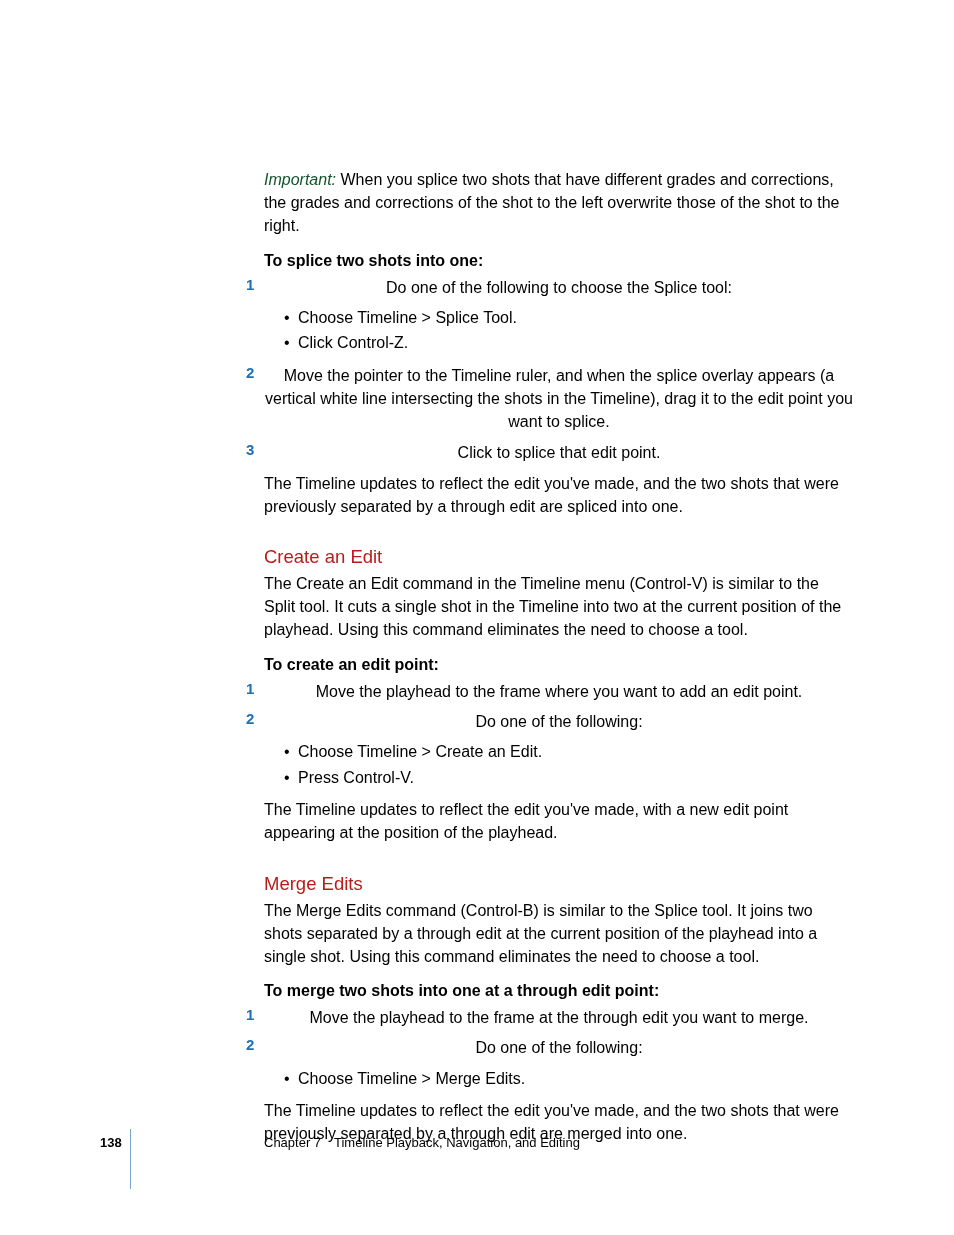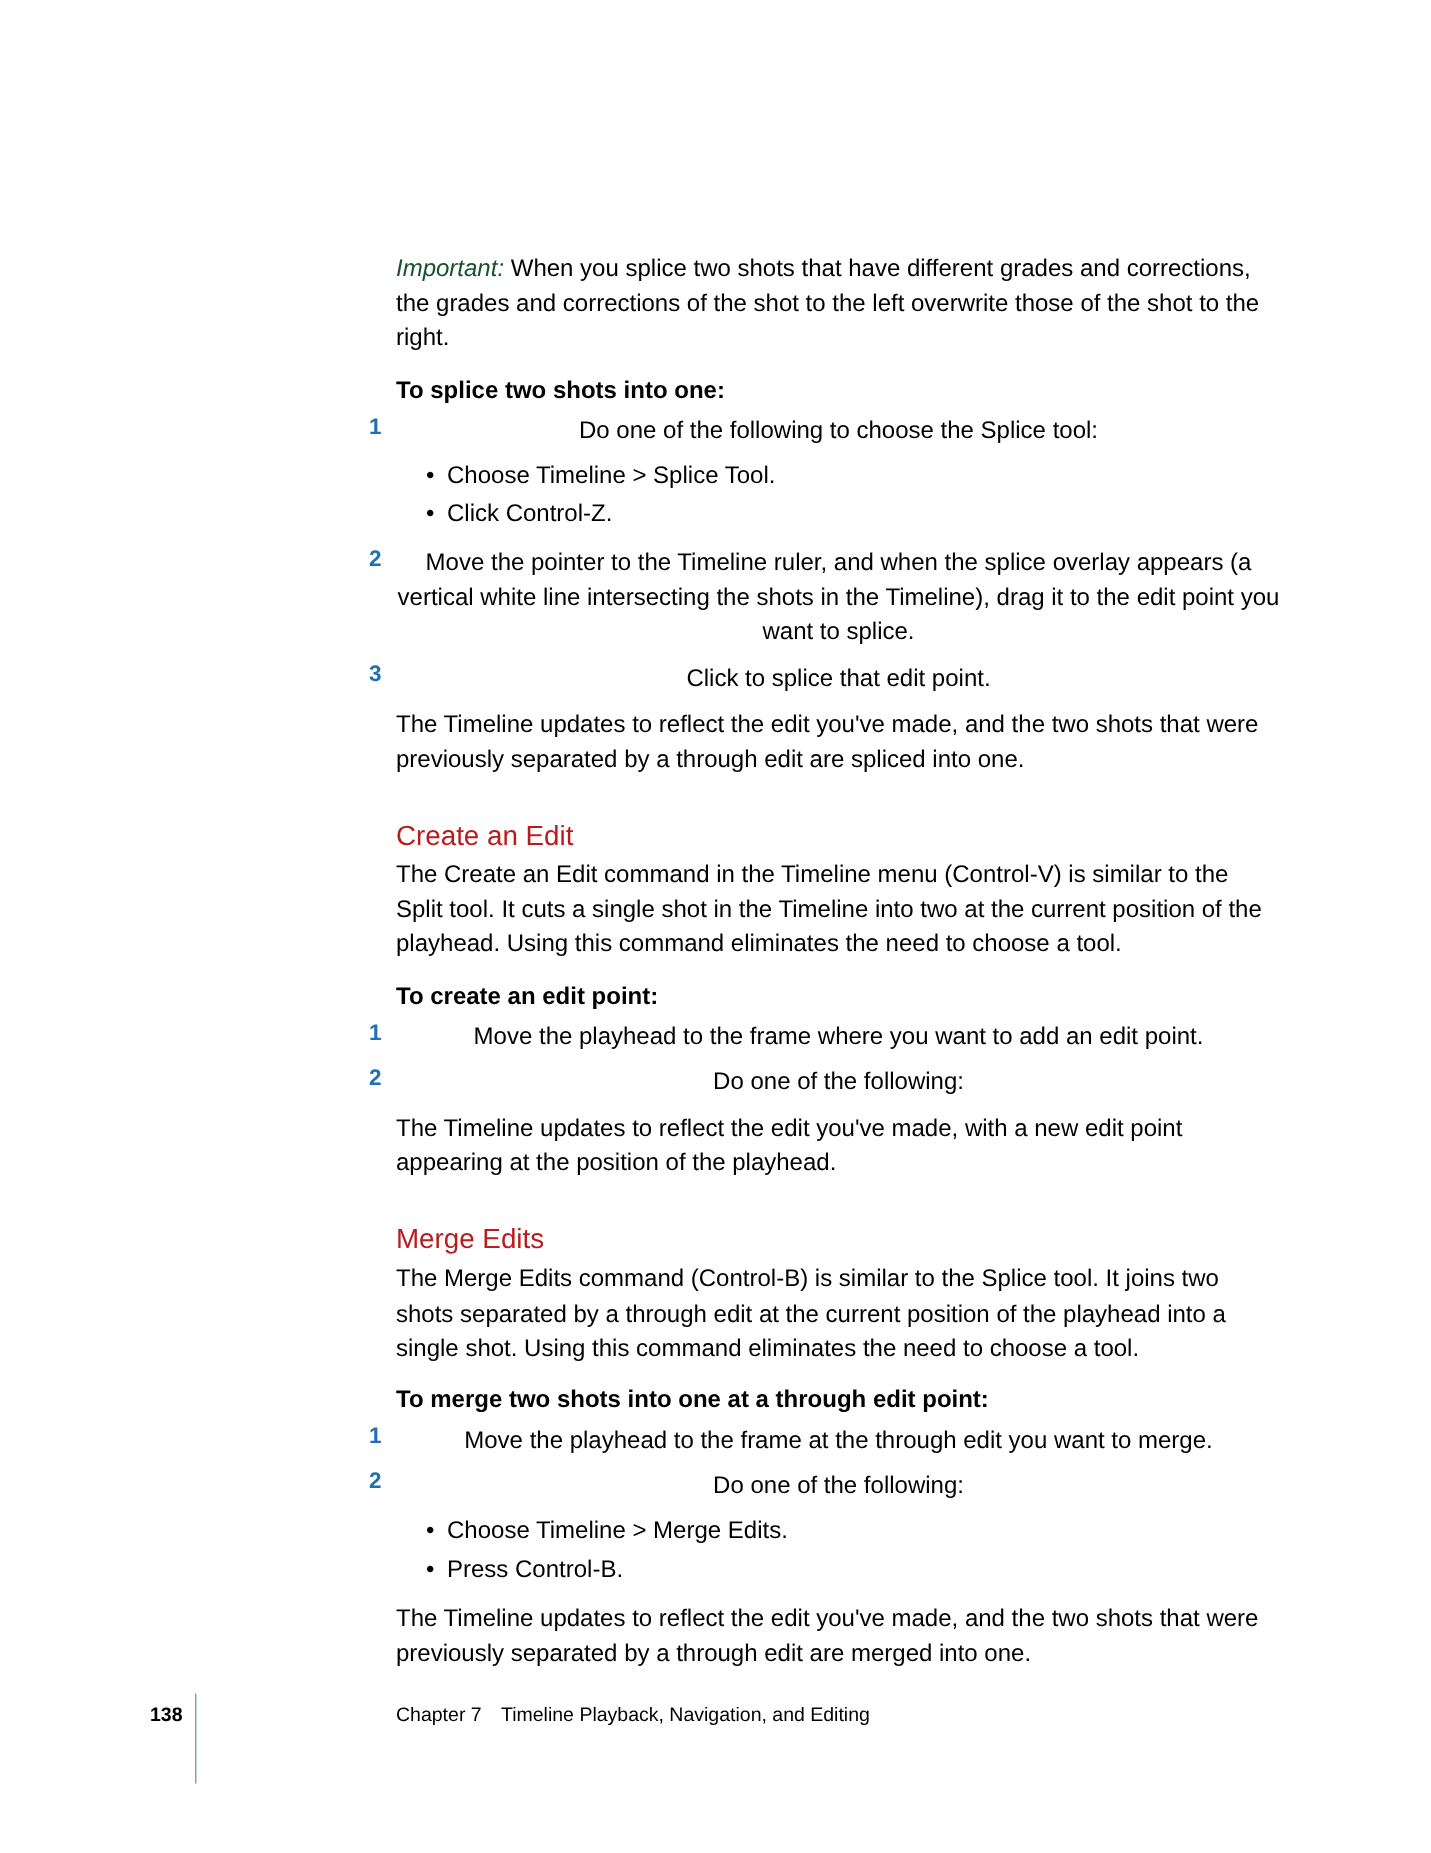--- a/index.html
+++ b/index.html
@@ -155,39 +155,42 @@
   <p class="task-title">To create an edit point:</p>
 
   <div class="step">
     <span class="step-num">1</span>
     <div class="step-text">Move the playhead to the frame where you want to add an edit point.</div>
   </div>
 
   <div class="step">
     <span class="step-num">2</span>
     <div class="step-text">Do one of the following:</div>
+    <div class="bullets">
+      <div class="bullet">Choose Timeline &gt; Create an Edit.</div>
+      <div class="bullet">Press Control-V.</div>
+    </div>
     <div class="followup">The Timeline updates to reflect the edit you've made, with a new edit point appearing at the position of the playhead.</div>
   </div>
 
   <h2 class="section-head">Merge Edits</h2>
   <p class="para">The Merge Edits command (Control-B) is similar to the Splice tool. It joins two shots separated by a through edit at the current position of the playhead into a single shot. Using this command eliminates the need to choose a tool.</p>
 
   <p class="task-title">To merge two shots into one at a through edit point:</p>
 
   <div class="step">
     <span class="step-num">1</span>
     <div class="step-text">Move the playhead to the frame at the through edit you want to merge.</div>
   </div>
 
   <div class="step">
     <span class="step-num">2</span>
     <div class="step-text">Do one of the following:</div>
     <div class="bullets">
       <div class="bullet">Choose Timeline &gt; Merge Edits.</div>
-      <div class="bullet">Press Control-B.</div>
     </div>
     <div class="followup">The Timeline updates to reflect the edit you've made, and the two shots that were previously separated by a through edit are merged into one.</div>
   </div>
 
 </div>
 
 <div class="footer">
   <span class="page-num">138</span>
   <div class="vline"></div>
   <span class="chap-label">Chapter 7</span>

